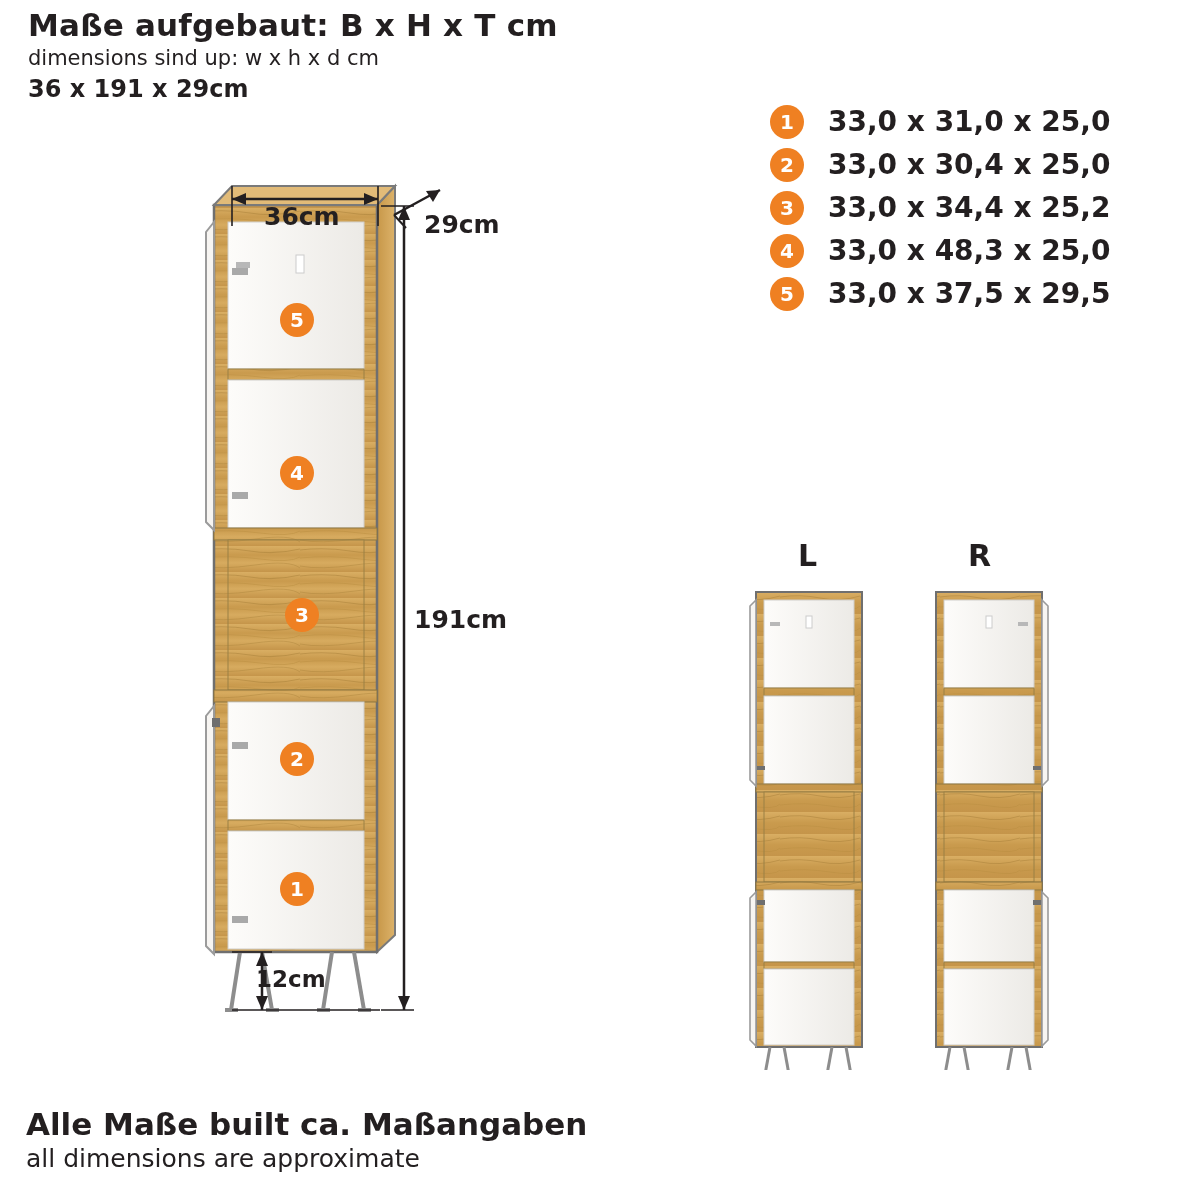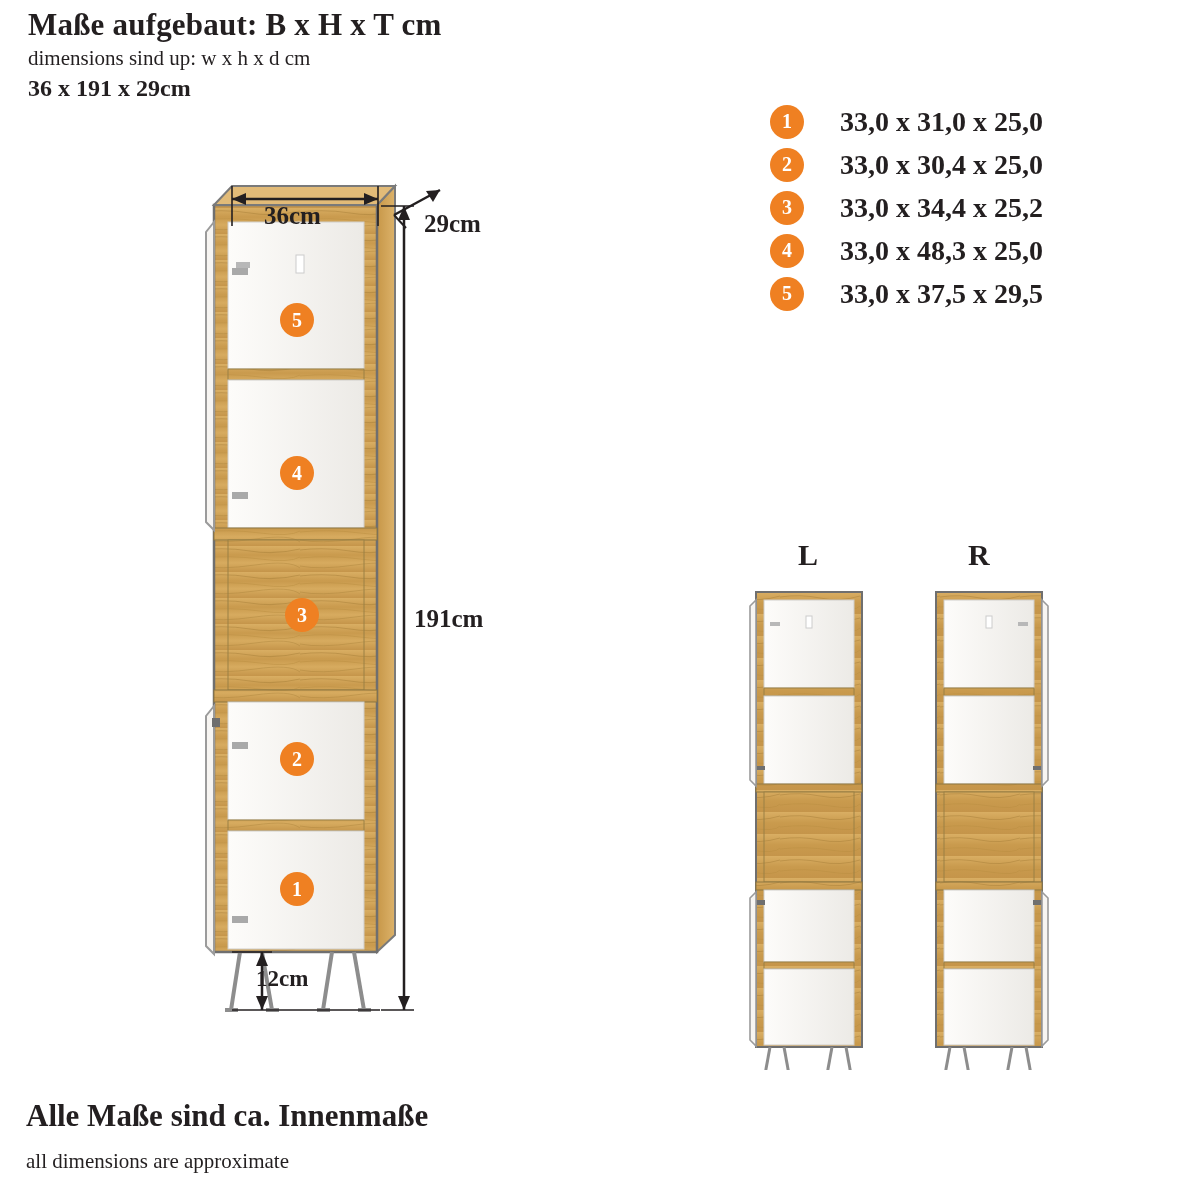--- a/index.html
+++ b/index.html
@@ -4,21 +4,21 @@
 <style>
   * { box-sizing: border-box; }
   html, body {
     margin: 0; padding: 0;
     width: 1200px; height: 1200px;
     background: #ffffff;
     font-family: "DejaVu Sans", "Liberation Sans", sans-serif;
     color: #231f20;
     overflow: hidden;
   }
-  .page { position: relative; width: 1200px; height: 1200px; font-family: Liberation Serif, serif; }
+  .page { position: relative; width: 1200px; height: 1200px; }
 
   
   .hdr-left { position: absolute; left: 28px; top: 8px; width: 620px; }
   .hdr-right { position: absolute; left: 712px; top: 8px; width: 470px; }
   .hdr-main {
     font-size: 31px; font-weight: bold; letter-spacing: .2px;
     line-height: 1.12; white-space: nowrap;
   }
   .hdr-sub {
     font-size: 21px; font-weight: normal; line-height: 1.25; margin-top: 2px;
@@ -33,21 +33,21 @@
   .inside-row { display: flex; align-items: center; height: 43px; }
   .badge {
     width: 34px; height: 34px; border-radius: 50%;
     background: #ef8022; color: #ffffff;
     font-size: 20px; font-weight: bold;
     display: flex; align-items: center; justify-content: center;
     flex: 0 0 auto;
     box-shadow: 0 0 0 0 transparent;
   }
   .inside-val {
-    margin-left: 36px; font-size: 28px; font-weight: bold; white-space: nowrap;
+    margin-left: 24px; font-size: 28px; font-weight: bold; white-space: nowrap;
   }
 
   
   .cab { position: absolute; }
   .dimlabel {
     position: absolute; font-size: 25px; font-weight: bold; white-space: nowrap;
   }
 
   .cab-badge {
     position: absolute; width: 34px; height: 34px; border-radius: 50%;
@@ -56,21 +56,21 @@
   }
 
   
   .lr-label {
     position: absolute; font-size: 30px; font-weight: bold;
   }
 
   
   .footer { position: absolute; left: 26px; bottom: 26px; }
   .footer-main { font-size: 31px; font-weight: bold; line-height: 1.15; }
-  .footer-sub { font-size: 21px; line-height: 1.25; margin-top: 14px; }
+  .footer-sub { font-size: 25px; line-height: 1.25; margin-top: 0; }
 </style>
 </head>
 <body>
 
 <div class="page">
 
   <div class="hdr-left">
     <div class="hdr-main">Maße aufgebaut: B x H x T cm</div>
     <div class="hdr-sub">dimensions sind up: w x h x d cm</div>
     <div class="hdr-dims">36 x 191 x 29cm</div>
@@ -287,17 +287,17 @@
         <path d="M266 510 L275 510" stroke="#8d8d8d" stroke-width="3"></path>
         <path d="M312 477 L306 510" stroke="#8d8d8d" stroke-width="3" fill="none"></path>
         <path d="M326 477 L332 510" stroke="#8d8d8d" stroke-width="3" fill="none"></path>
         <path d="M302 510 L311 510" stroke="#8d8d8d" stroke-width="3"></path>
         <path d="M328 510 L337 510" stroke="#8d8d8d" stroke-width="3"></path>
       </g>
     </svg>
   </div>
 
   <div class="footer">
-    <div class="footer-main">Alle Maße sind ca. Innenmaße</div>
+    <div class="footer-main">Alle Maße built ca. Maßangaben</div>
     <div class="footer-sub">all dimensions are approximate</div>
   </div>
 
 </div>
 
 </body></html>

